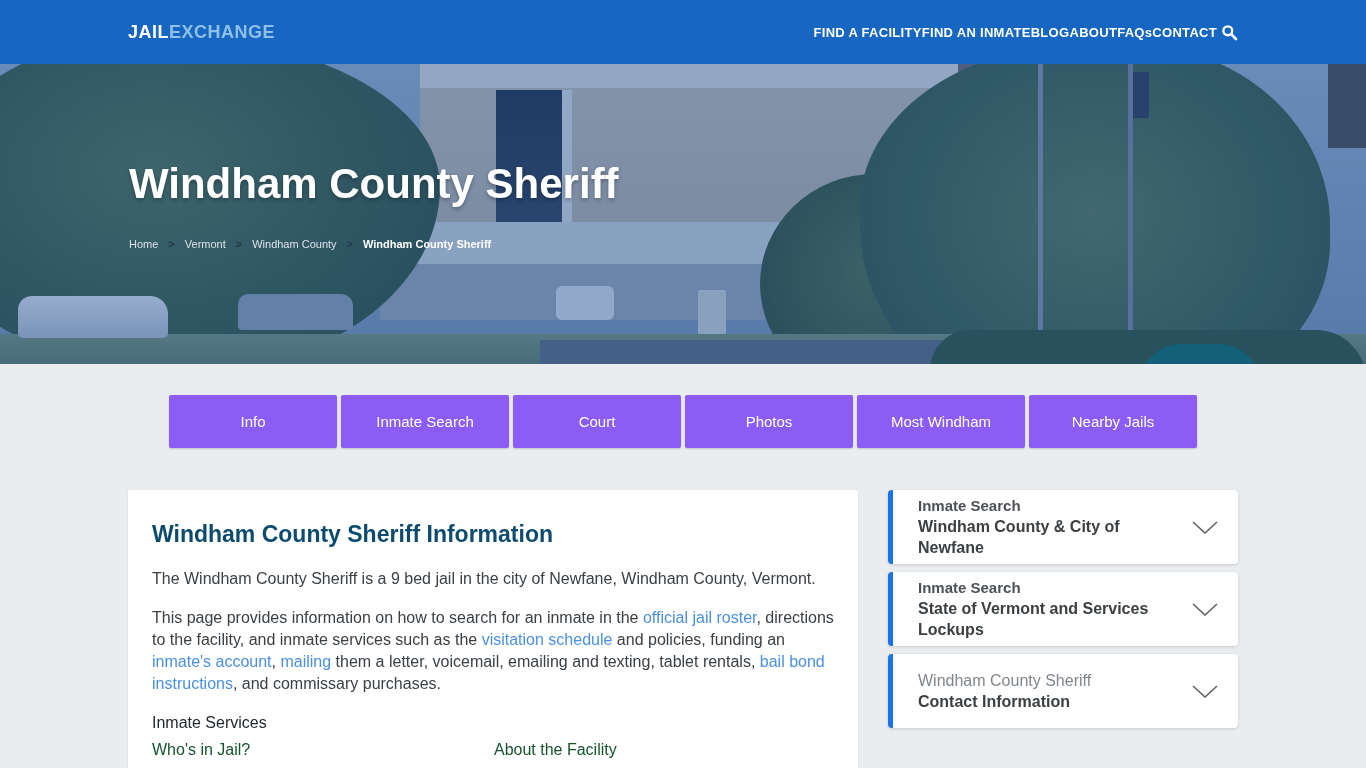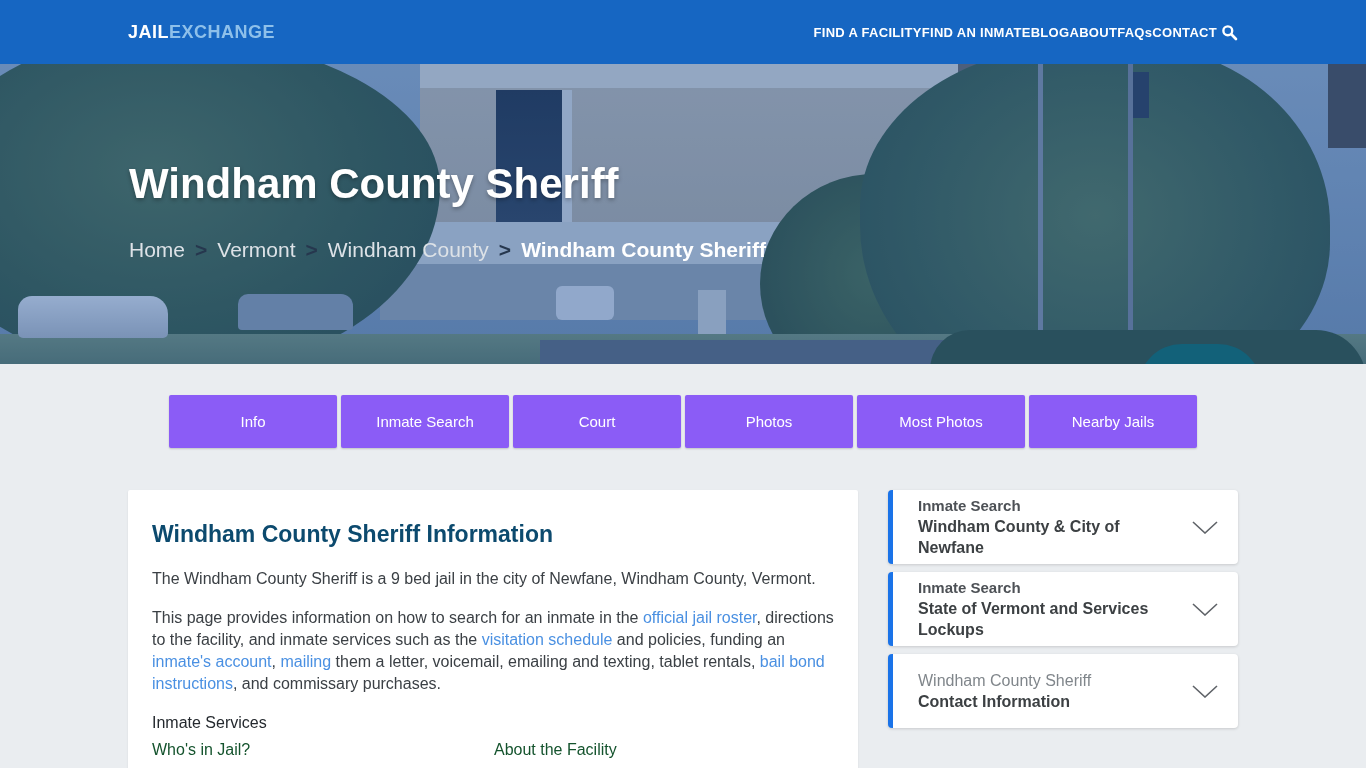--- a/index.html
+++ b/index.html
@@ -38,21 +38,21 @@
   .ha-car2 { left:238px; top:230px; width:115px; height:36px; background:#93a0ab; border-radius:10px 12px 4px 4px; }
   .ha-van { left:556px; top:222px; width:58px; height:34px; background:#dfe3e6; border-radius:6px; }
   .ha-pole1 { left:1038px; top:0; width:5px; height:300px; background:#8a94a0; }
   .ha-pole2 { left:1128px; top:0; width:5px; height:300px; background:#7f8894; }
   .ha-flag { left:1133px; top:8px; width:16px; height:46px; background:#2e3a4a; }
   .ha-bushes { left:930px; top:266px; width:436px; height:64px; background:#33502f; border-radius:40px 50px 0 0; }
   .ha-dome { left:1138px; top:280px; width:124px; height:44px; background:#0d6d5e; border-radius:62px 62px 0 0; }
   .ha-overlay { inset:0; background:rgba(27,80,162,.40); }
   .hero-inner { position:relative; z-index:2; width:1110px; margin:0 auto; height:100%; }
   .hero-title { position:absolute; left:1px; top:96px; font-size:42px; line-height:48px; font-weight:600; color:#ffffff; text-shadow:0 2px 4px rgba(0,0,0,.3); }
-  .breadcrumb { position:absolute; left:1px; top:174px; font-size:21px; display:flex; align-items:center; }
+  .breadcrumb { position:absolute; left:1px; top:174px; font-size:11px; display:flex; align-items:center; }
   .crumb-link { color:#dde2e7; cursor:pointer; }
   .crumb-sep { color:#26374e; font-weight:700; margin:0 10px; }
   .crumb-current { color:#ffffff; font-weight:600; }
 
   
   .tabs { margin-top:31px; display:flex; justify-content:center; gap:4px; }
   .tab { width:168px; height:53px; background:#8b5cf6; color:#ffffff; font-size:15px; display:flex; align-items:center; justify-content:center; border-radius:2px; box-shadow:0 1px 2px rgba(0,0,0,.18); cursor:pointer; }
 
   
   .content { width:1110px; margin:42px auto 0; display:flex; gap:30px; align-items:flex-start; }
@@ -137,21 +137,21 @@
         <span class="crumb-current">Windham County Sheriff</span>
       </div>
     </div>
   </div>
 
   <div class="tabs">
     <div class="tab">Info</div>
     <div class="tab">Inmate Search</div>
     <div class="tab">Court</div>
     <div class="tab">Photos</div>
-    <div class="tab">Most Photos</div>
+    <div class="tab">Most Windham</div>
     <div class="tab">Nearby Jails</div>
   </div>
 
   <div class="content">
 
     <div class="main-card">
       <h2 class="info-heading">Windham County Sheriff Information</h2>
       <p>The Windham County Sheriff is a 9 bed jail in the city of Newfane, Windham County, Vermont.</p>
       <p>
         <span>This page provides information on how to search for an inmate in the </span><span class="text-link">official jail roster</span><span>, directions to the facility, and inmate services such as the </span><span class="text-link">visitation schedule</span><span> and policies, funding an </span><span class="text-link">inmate's account</span><span>, </span><span class="text-link">mailing</span><span> them a letter, voicemail, emailing and texting, tablet rentals, </span><span class="text-link">bail bond instructions</span><span>, and commissary purchases.</span>

